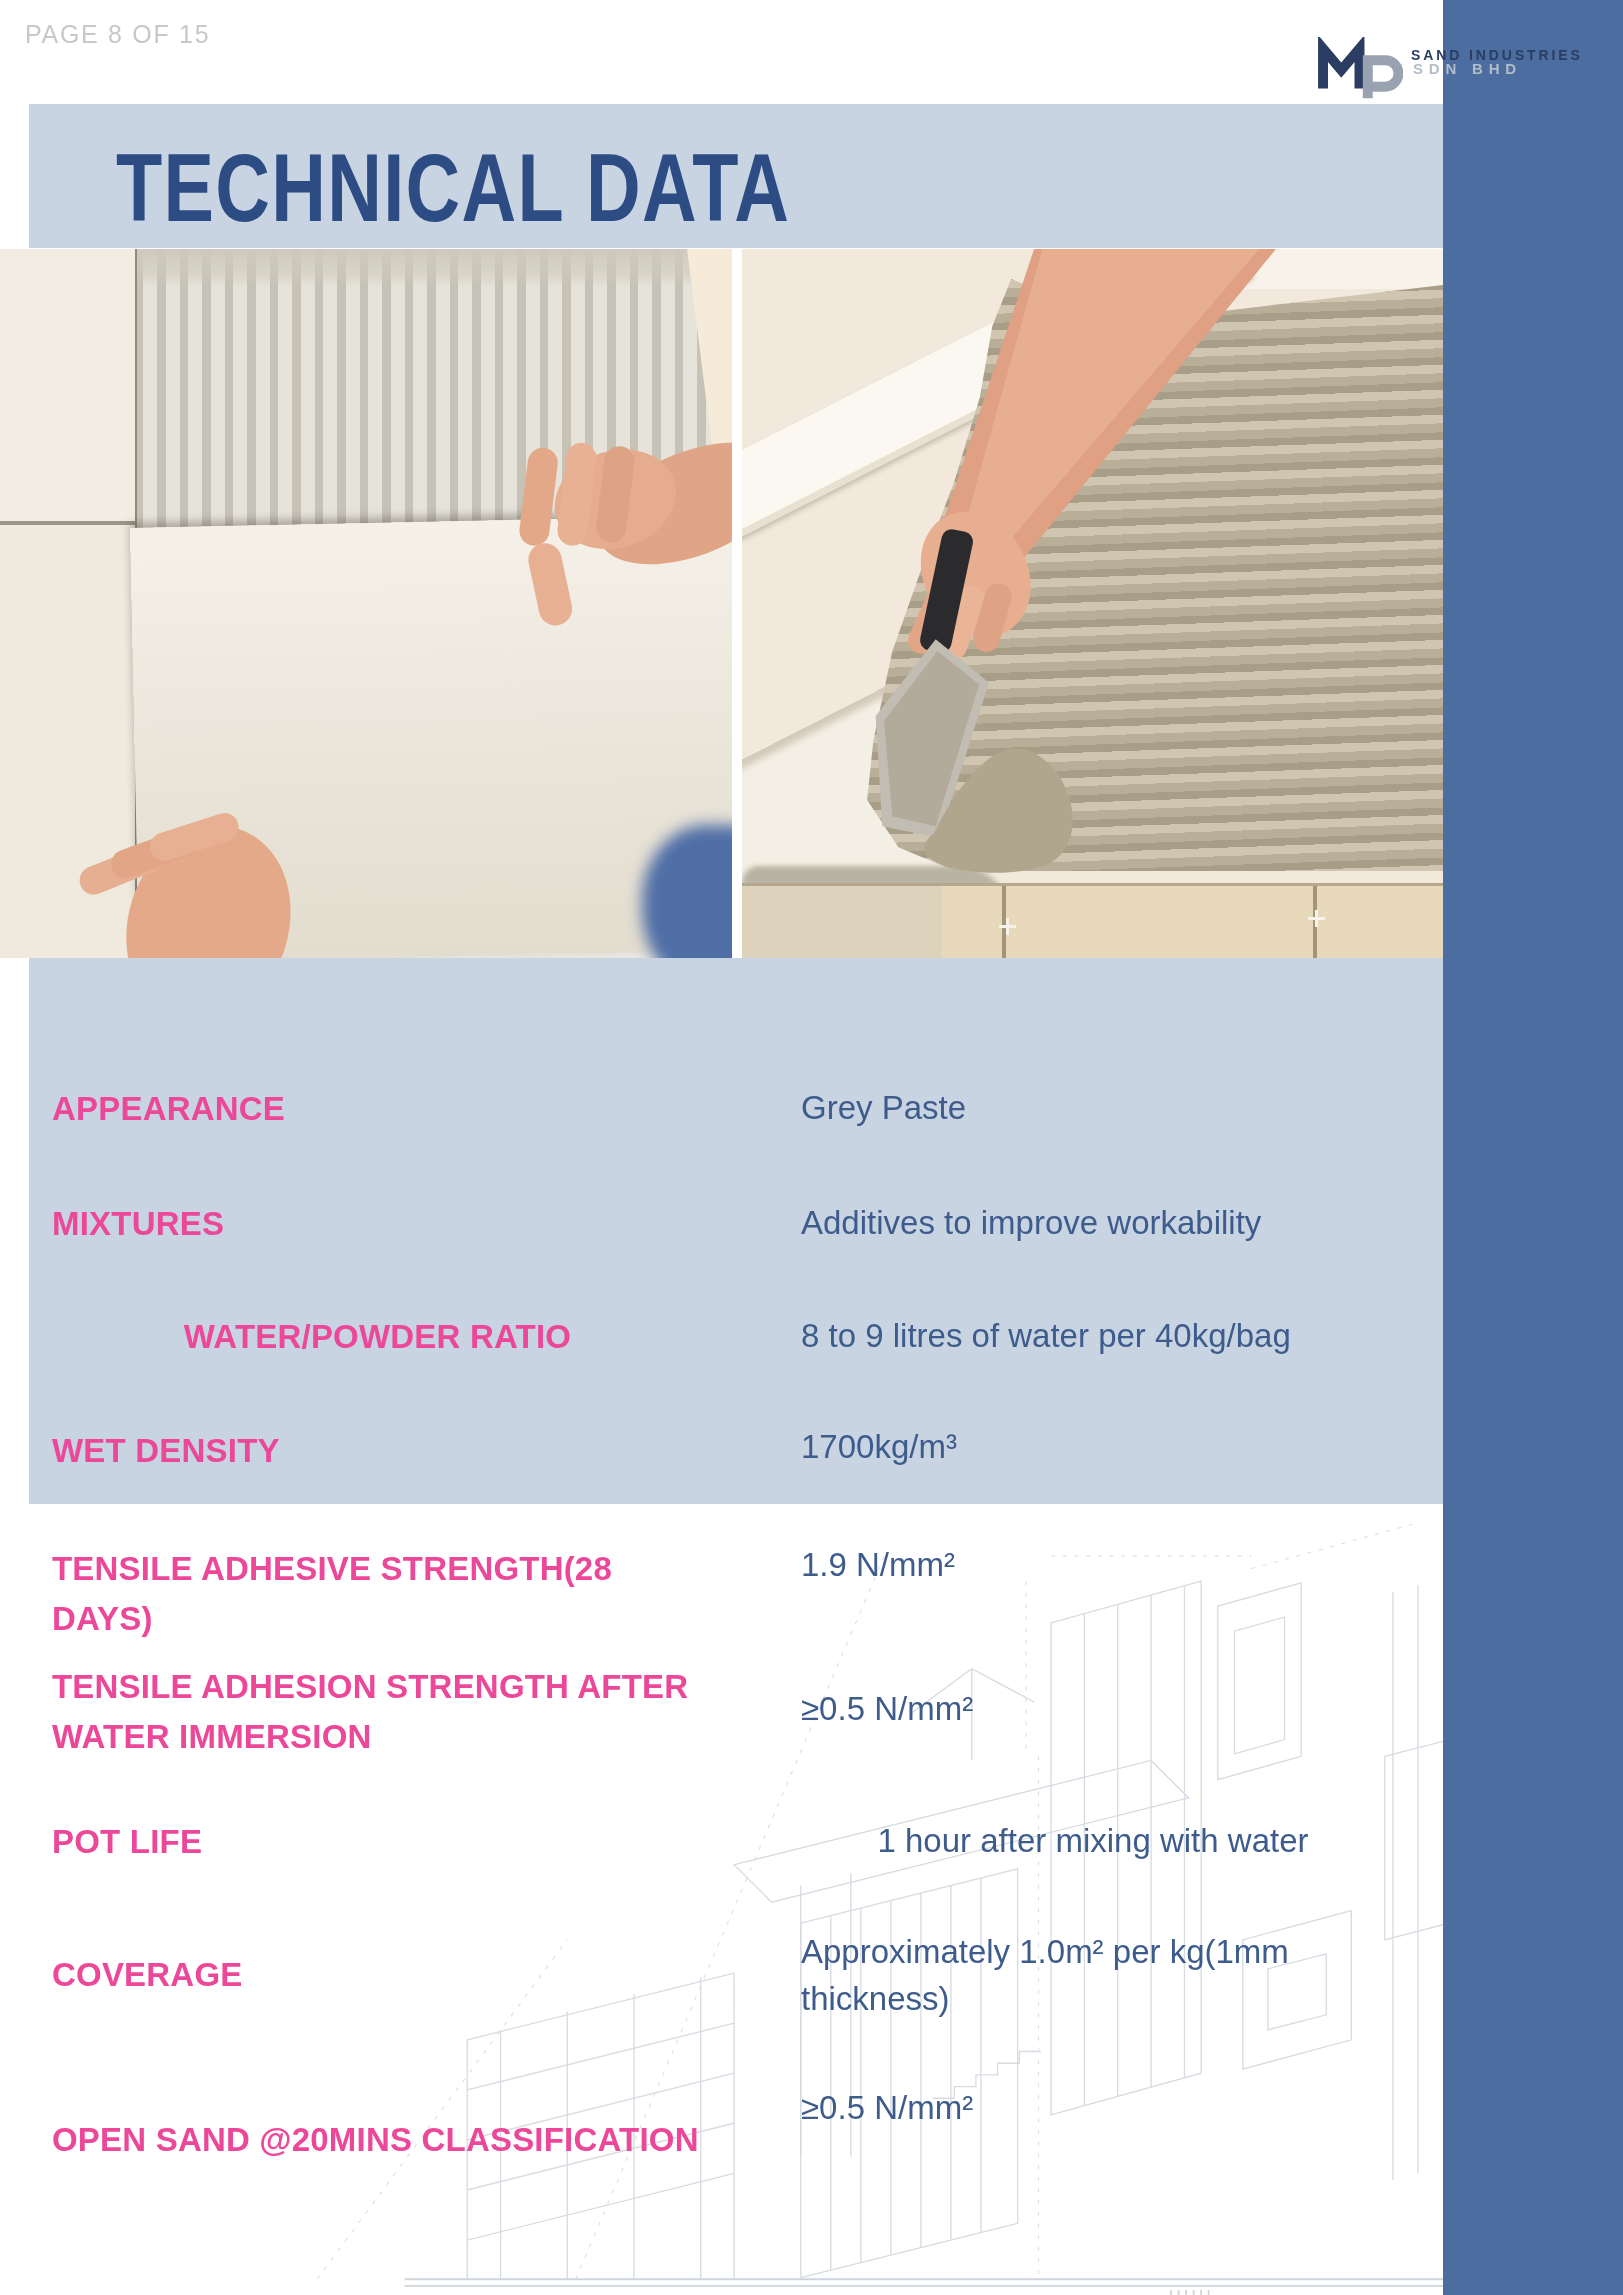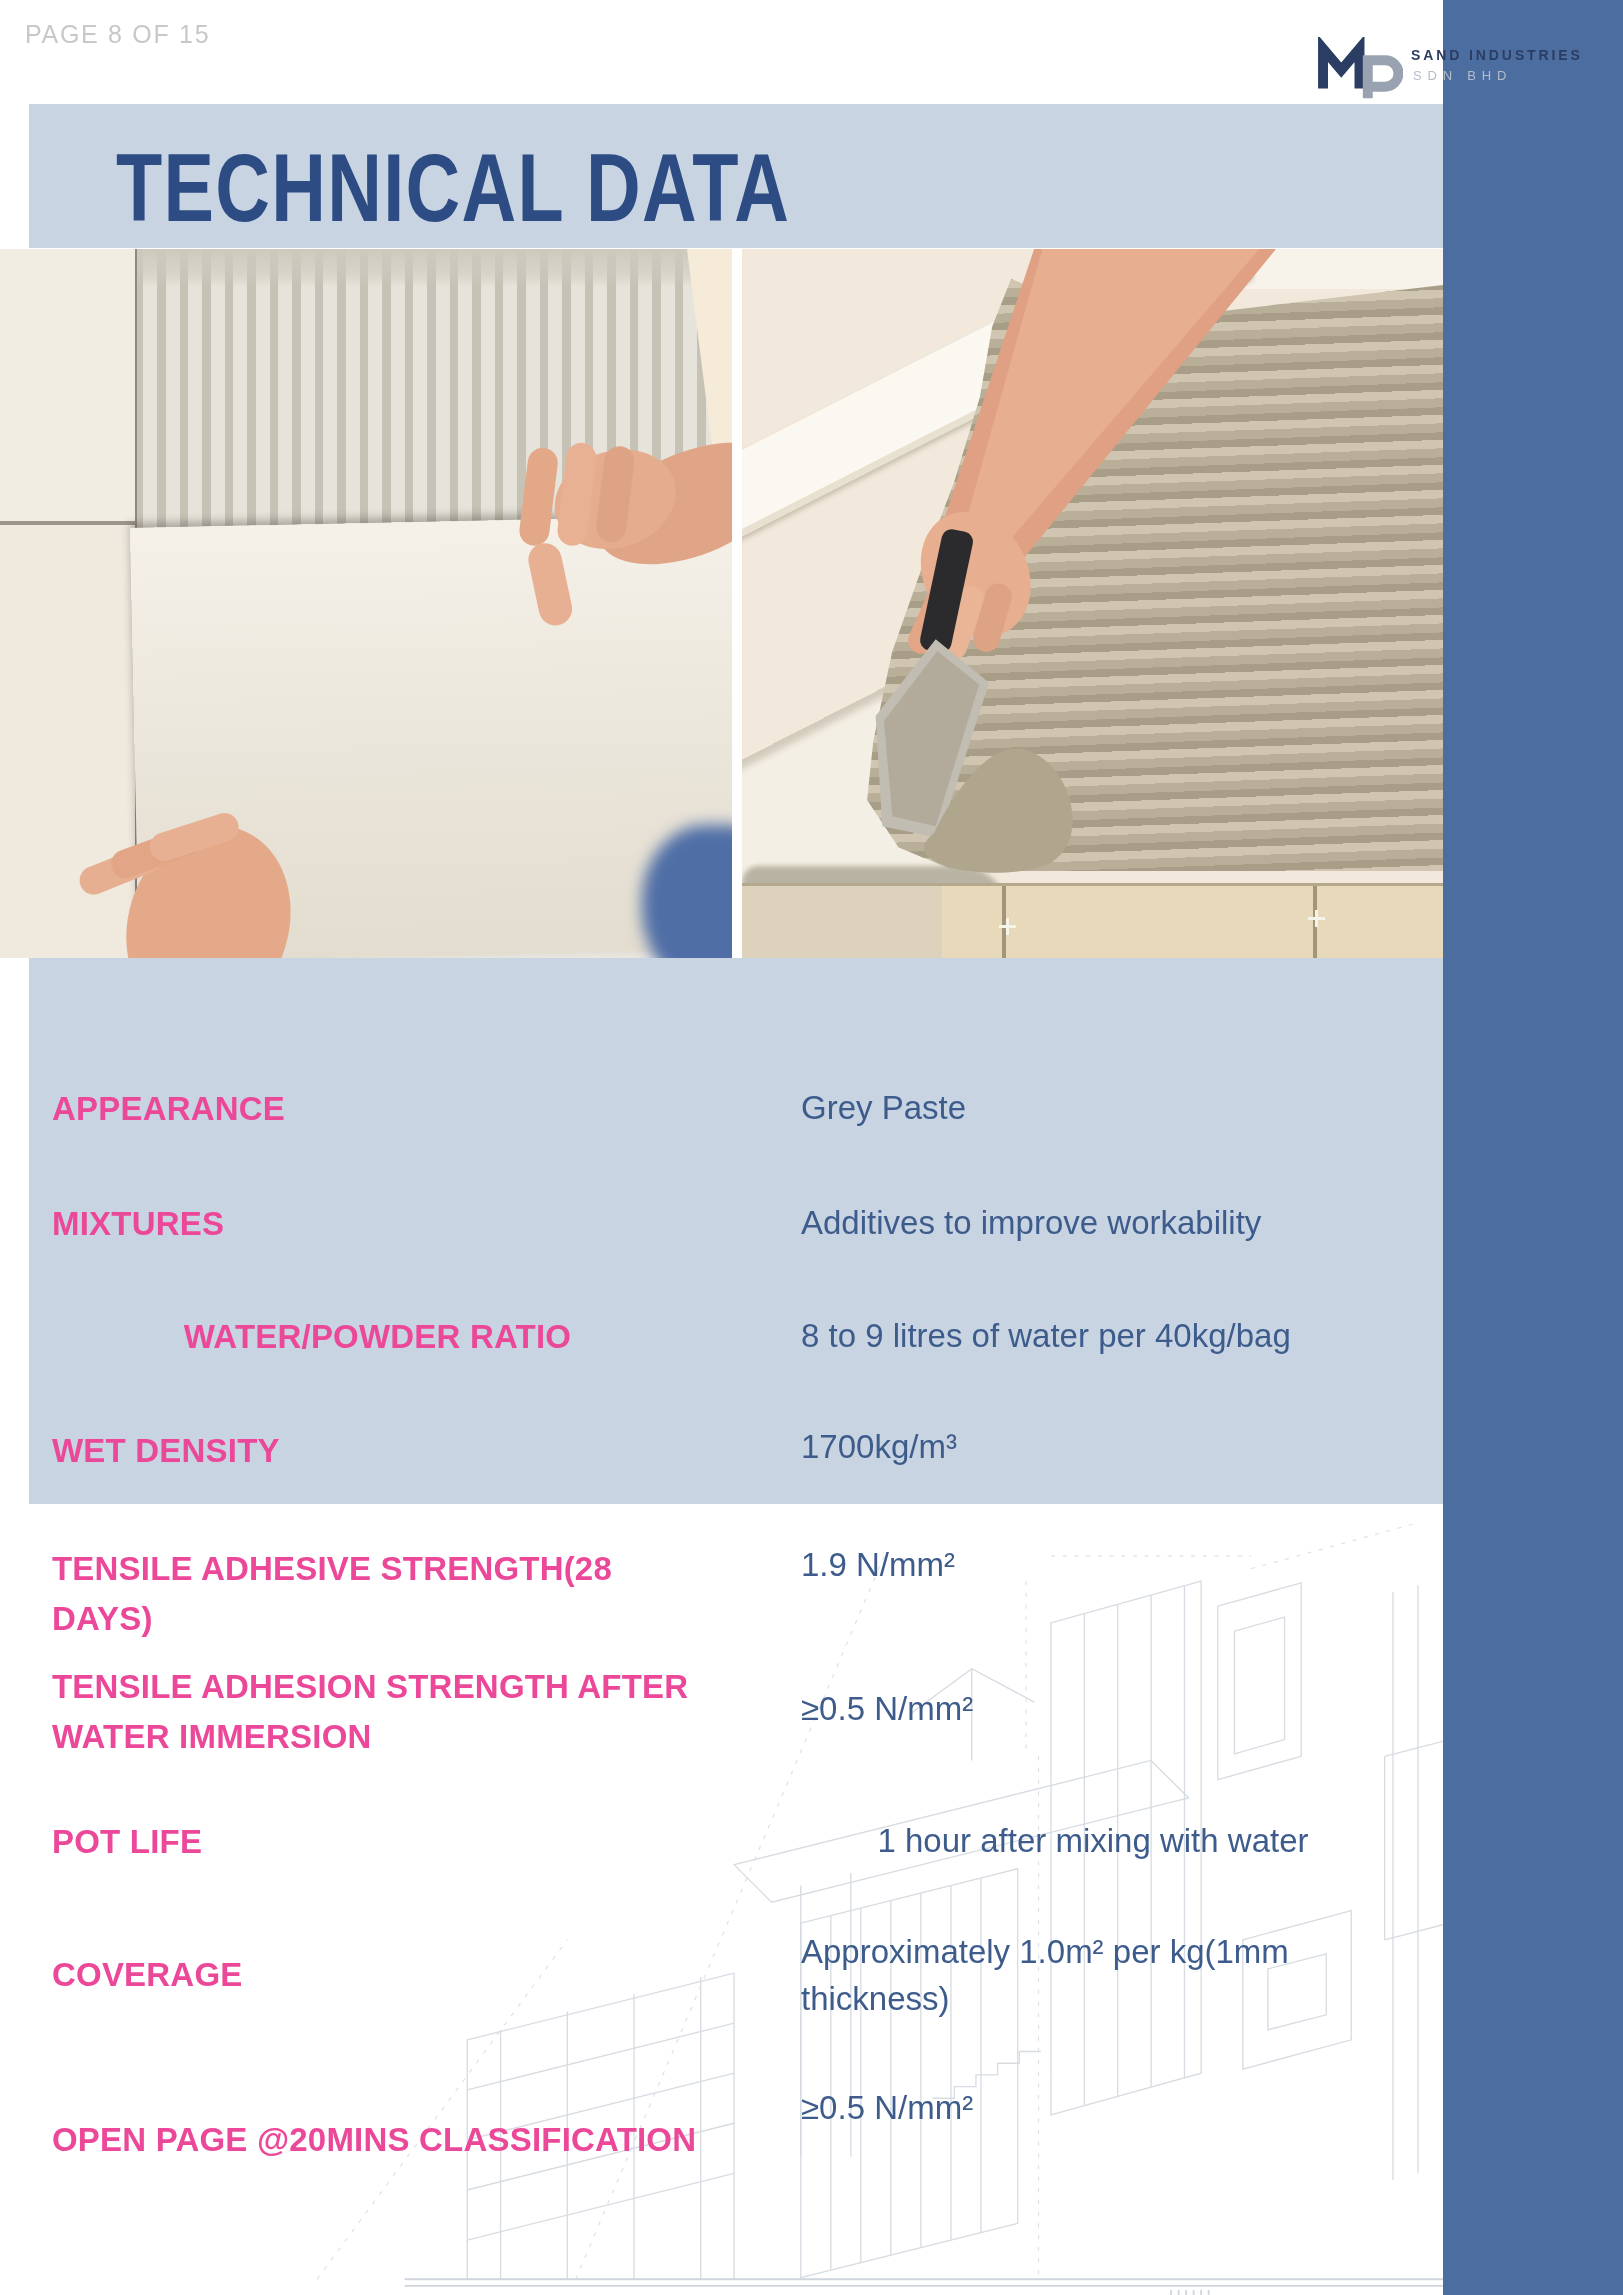--- a/index.html
+++ b/index.html
@@ -12,21 +12,21 @@
   .accent-band{position:absolute;left:1443px;top:0;width:180px;height:2295px;background:#4c6da0;z-index:1;}
   .title-band{position:absolute;left:29px;top:104px;width:1414px;height:144px;background:#c8d4e2;z-index:1;}
   .page-title{position:absolute;left:116px;top:132px;font-size:97px;font-weight:700;
         letter-spacing:1.7px;color:#2e4c84;transform:scaleX(0.78);transform-origin:0 0;
         white-space:nowrap;z-index:2;}
 
   .logo-group{position:absolute;left:1316px;top:30px;z-index:5;}
   .logo-mark{position:absolute;left:0;top:6.7px;}
   .logo-company{position:absolute;left:95px;top:16.7px;font-size:14px;font-weight:700;
         letter-spacing:2.9px;color:#2b3d62;white-space:nowrap;}
-  .logo-suffix{position:absolute;left:97px;top:38px;font-size:13px;font-weight:400;
+  .logo-suffix{position:absolute;left:97px;top:30px;font-size:15px;font-weight:700;
         letter-spacing:5.8px;color:#b3bdc9;white-space:nowrap;}
 
   
   .photo{position:absolute;top:249px;height:709px;overflow:hidden;z-index:2;}
   .photo-left{left:0;width:732px;background:#e9e6df;}
   .photo-right{left:742px;width:701px;background:#f2e9dc;}
 
   .lp-ribs{position:absolute;left:135px;top:0;width:597px;height:284px;
         background:repeating-linear-gradient(90deg,#c6c2b6 0 8.3px,#e6e3da 8.3px 22.5px);}
   .lp-smear{position:absolute;left:135px;top:0;width:597px;height:38px;
@@ -171,21 +171,21 @@
         <div>≥0.5 N/mm²</div>
       </div>
       <div class="spec-label" style="top: 1817px;">POT LIFE</div>
       <div class="spec-value" style="top: 1817px; text-align: center;">
         <div>1 hour after mixing with water</div>
       </div>
       <div class="spec-label" style="top: 1950px;">COVERAGE</div>
       <div class="spec-value" style="top: 1928px;">
         <div>Approximately 1.0m² per kg(1mm thickness)</div>
       </div>
-      <div class="spec-label" style="top: 2115px;">OPEN PAGE @20MINS CLASSIFICATION</div>
+      <div class="spec-label" style="top: 2115px;">OPEN SAND @20MINS CLASSIFICATION</div>
       <div class="spec-value" style="top: 2084px;">
         <div>≥0.5 N/mm²</div>
       </div>
     </div>
 
   <svg class="watermark" width="1226" height="790" viewBox="0 0 1470 947">
     <g stroke="#d7dce2" stroke-width="1.6" fill="none">
       <path d="M1000 140 L1180 90 L1180 680 L1000 730 Z"></path>
       <path d="M1040 129 V719 M1080 118 V708 M1120 107 V697 M1160 96 V686"></path>
       <path d="M1200 120 L1300 92 L1300 300 L1200 328 Z"></path>

